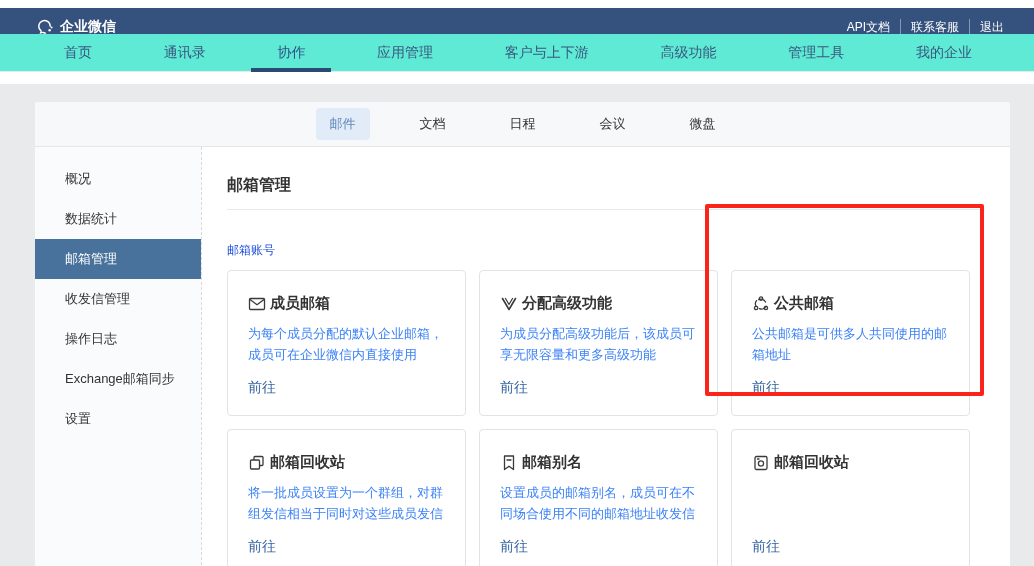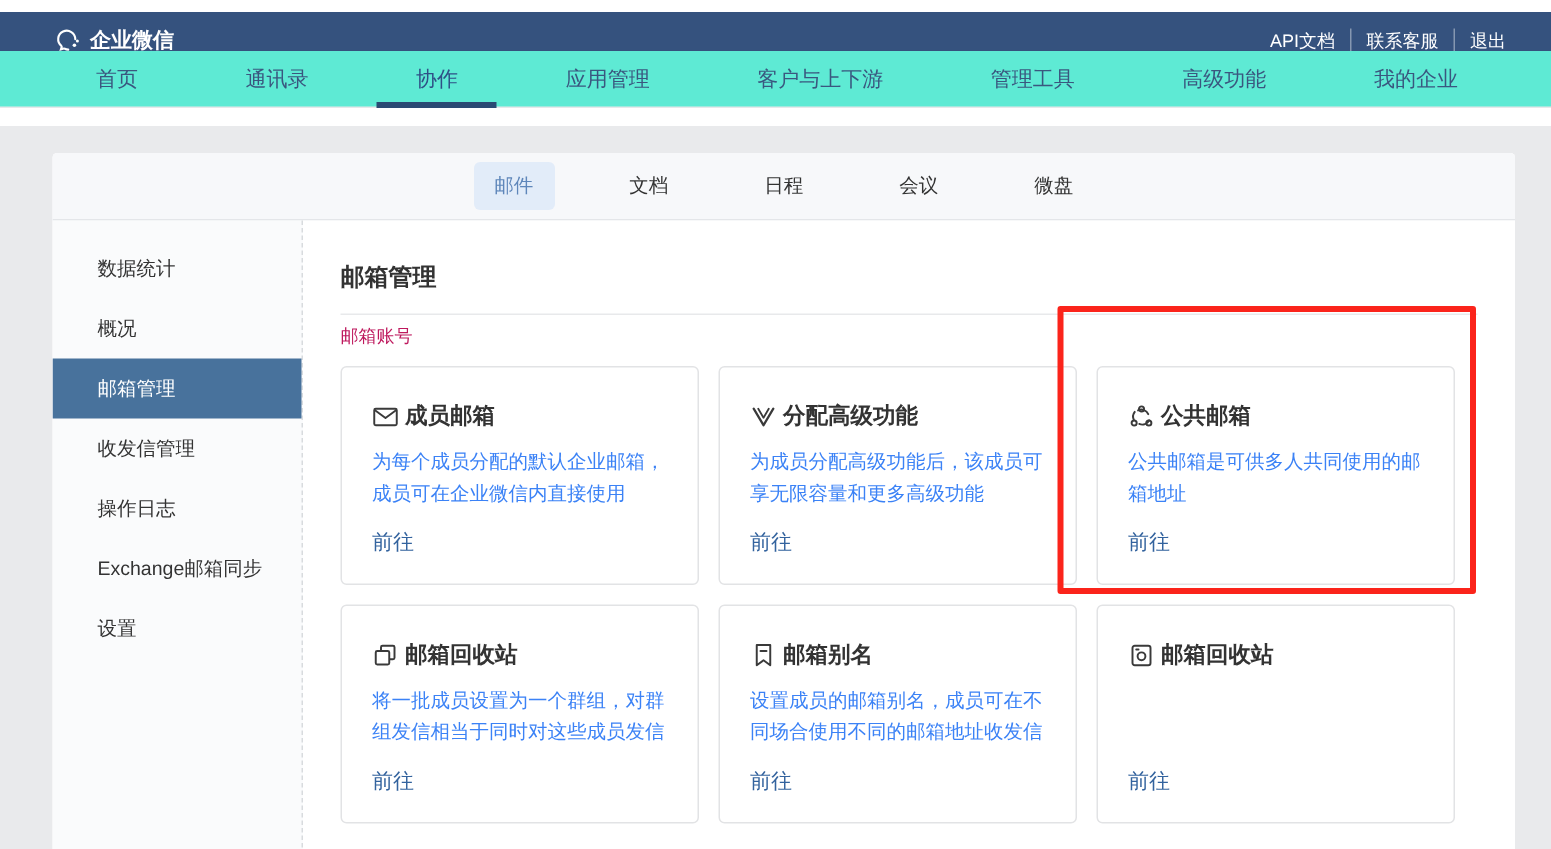--- a/index.html
+++ b/index.html
@@ -44,21 +44,21 @@
   .side { width:167px; flex:0 0 167px; background:#fafbfc; border-right:1px dashed #d8dbde;
           padding-top:12px; }
   .side-item { height:40px; display:flex; align-items:center; padding-left:30px;
                font-size:13px; color:#333; cursor:pointer; }
   .side-item.active { background:#48729c; color:#fff; }
 
   
   .content { flex:1; background:#fff; padding:28px 25px 0 25px; }
   .page-title { font-size:16px; font-weight:600; color:#333; }
   .title-divider { border-bottom:1px solid #e8e9eb; margin-top:13px; }
-  .section-label { font-size:12px; color:#be185d; margin-top:6px; }
+  .section-label { font-size:12px; color:#1d4ed8; margin-top:32px; }
 
   .cards { margin-top:11px; display:grid; grid-template-columns:repeat(3,239px); gap:13px; }
   .card { height:146px; background:#fff; border:1px solid #e2e3e5; border-radius:4px;
           padding:23px 20px 18px 20px; display:flex; flex-direction:column; }
   .card-head { display:flex; align-items:center; gap:4px; }
   .card-head svg { flex:0 0 auto; display:block; }
   .card-title { font-size:15px; font-weight:600; color:#333; }
   .card-desc { margin-top:11px; font-size:13px; color:#3b82f6; line-height:1.6; width:206px; }
   .card-link { margin-top:auto; font-size:14px; color:#33639e; cursor:pointer; text-decoration:none; }
 
@@ -88,41 +88,41 @@
       <a>退出</a>
     </div>
   </div>
 
   <div class="navbar">
     <div class="nav-item">首页</div>
     <div class="nav-item">通讯录</div>
     <div class="nav-item active">协作</div>
     <div class="nav-item">应用管理</div>
     <div class="nav-item">客户与上下游</div>
+    <div class="nav-item">高级功能</div>
     <div class="nav-item">管理工具</div>
-    <div class="nav-item">高级功能</div>
     <div class="nav-item">我的企业</div>
   </div>
 
   <div class="page">
     <div class="panel">
 
       <div class="tabs-row">
         <div class="subtab active">邮件</div>
         <div class="subtab">文档</div>
         <div class="subtab">日程</div>
         <div class="subtab">会议</div>
         <div class="subtab">微盘</div>
       </div>
 
       <div class="panel-body">
 
         <div class="side">
+          <div class="side-item">概况</div>
           <div class="side-item">数据统计</div>
-          <div class="side-item">概况</div>
           <div class="side-item active">邮箱管理</div>
           <div class="side-item">收发信管理</div>
           <div class="side-item">操作日志</div>
           <div class="side-item">Exchange邮箱同步</div>
           <div class="side-item">设置</div>
         </div>
 
         <div class="content">
           <div class="page-title">邮箱管理</div>
           <div class="title-divider"></div>

